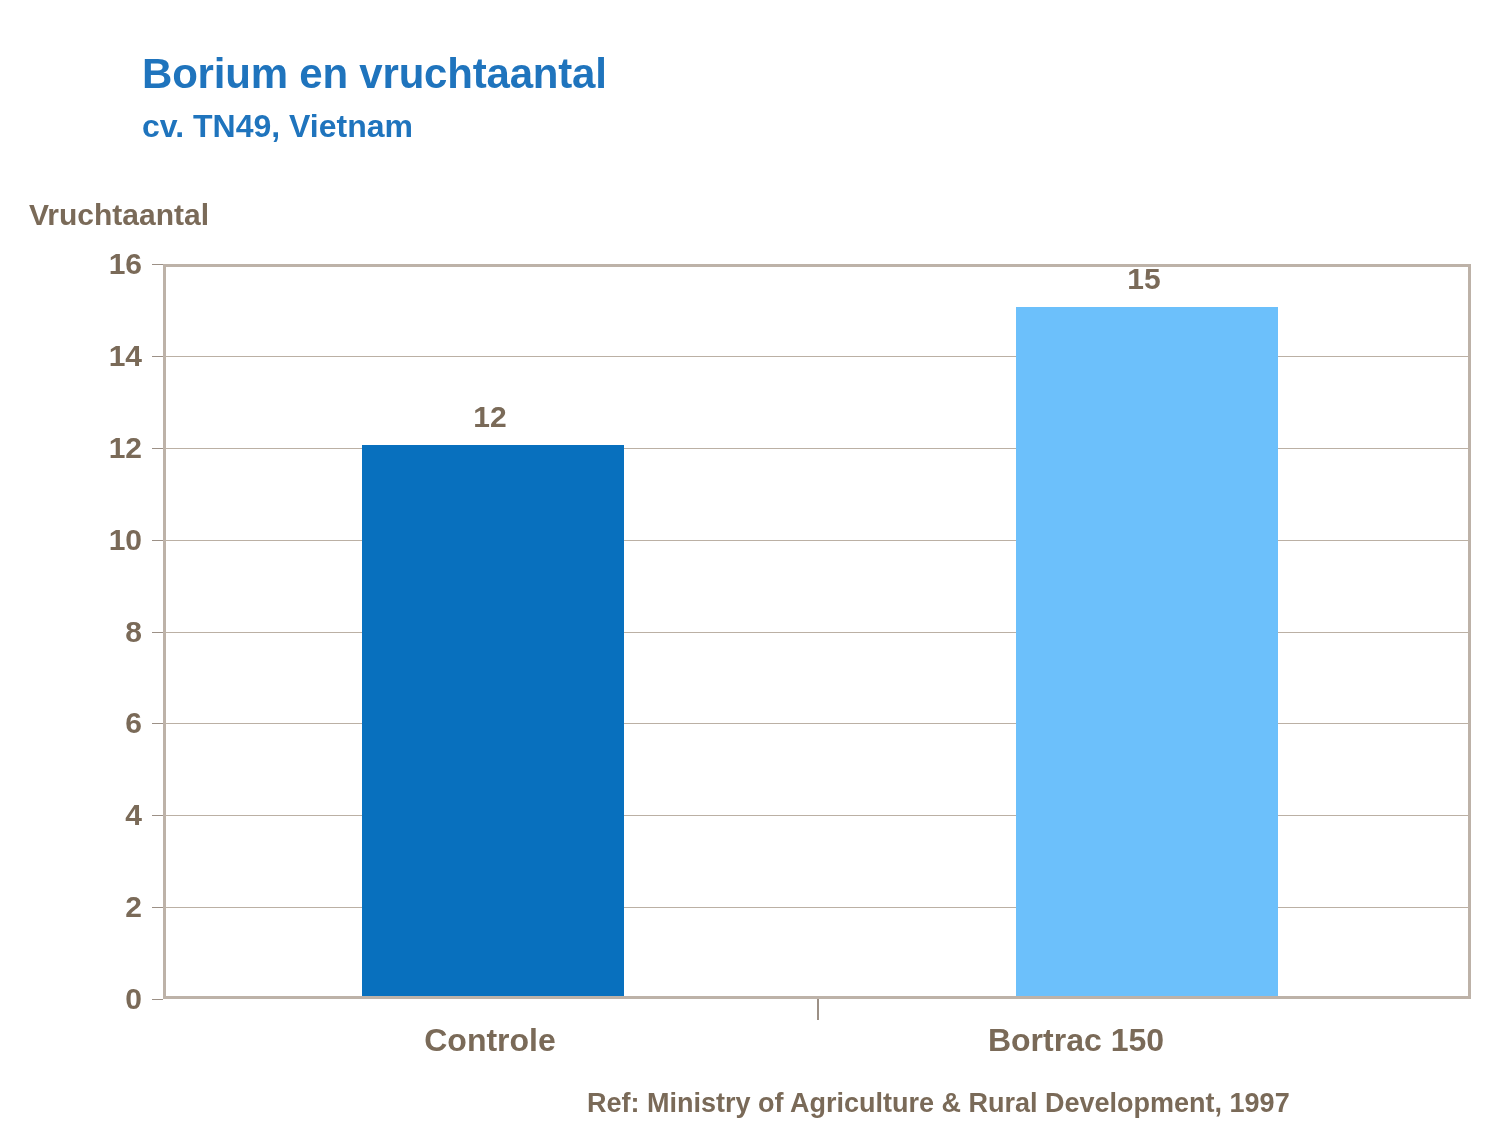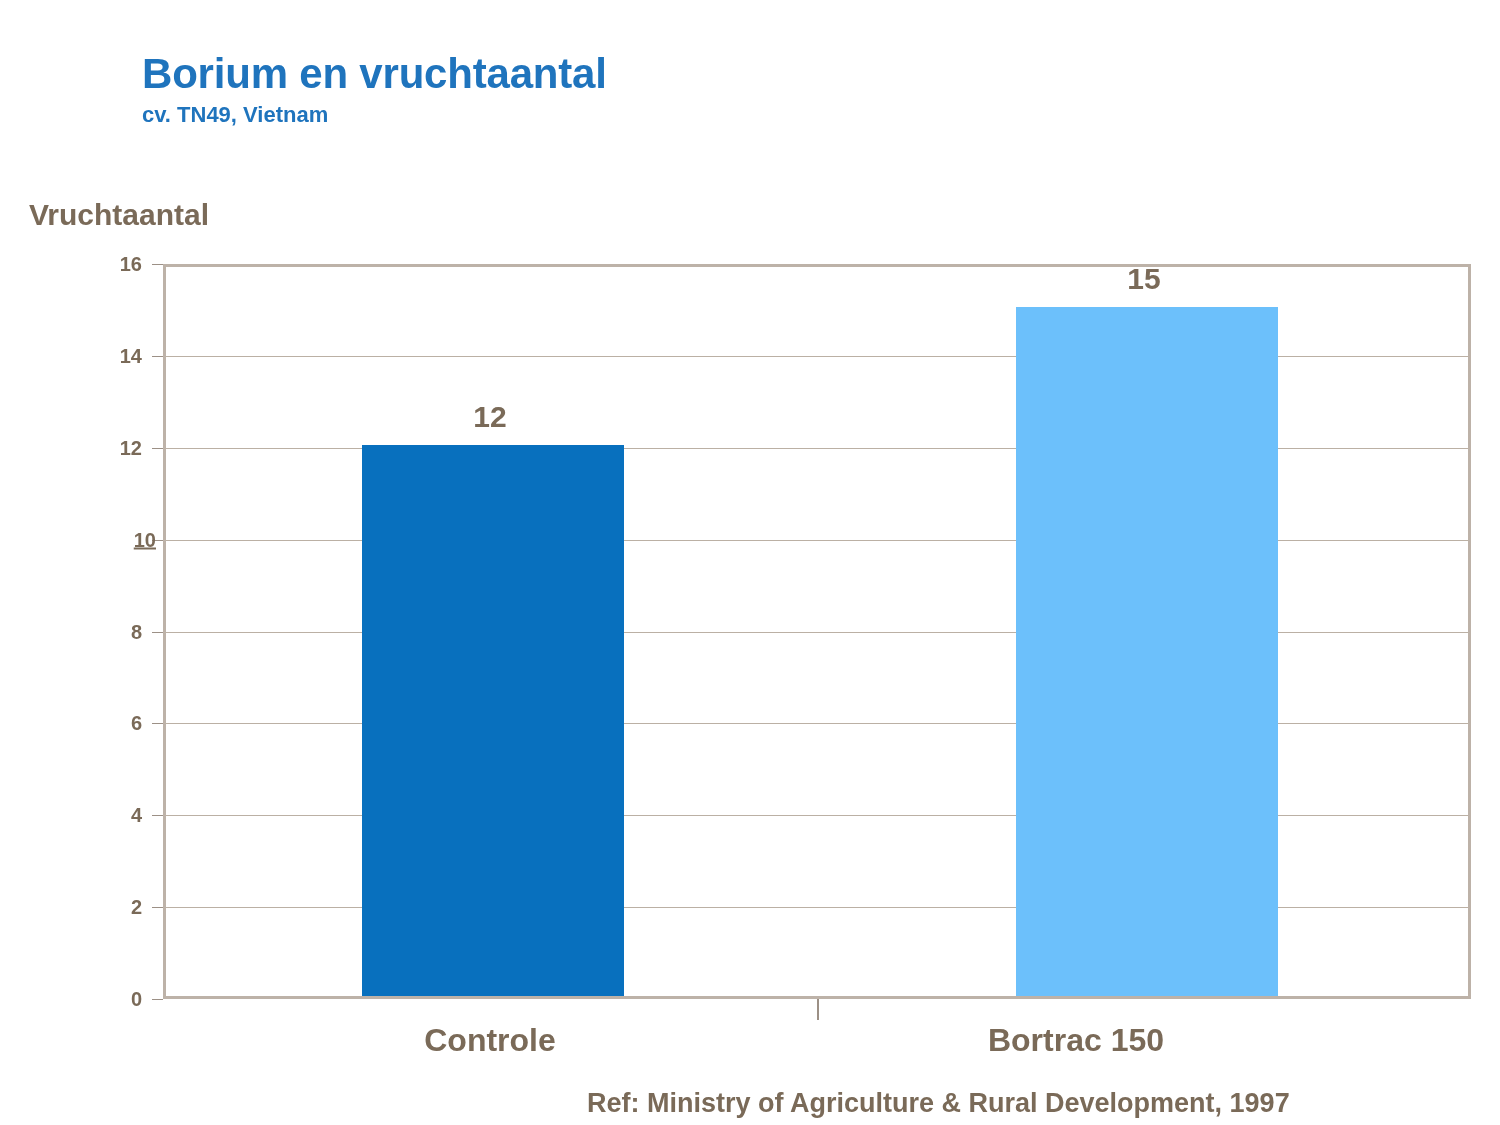--- a/index.html
+++ b/index.html
@@ -23,24 +23,24 @@
   }
   .chart-title {
     font-size: 42px;
     font-weight: bold;
     color: #1F74BD;
     line-height: 1.05;
     letter-spacing: -0.2px;
     white-space: nowrap;
   }
   .chart-subtitle {
-    font-size: 22px;
+    font-size: 32px;
     font-weight: bold;
     color: #1F74BD;
-    margin-top: 6px;
+    margin-top: 12px;
     white-space: nowrap;
   }
 
   
   .y-axis-title {
     position: absolute;
     left: 18px;
     top: 198px;
     font-size: 30px;
     font-weight: bold;
@@ -81,21 +81,21 @@
     width: 11px;
     height: 1px;
     background: #9C9086;
     left: 152px;
   }
   .ytick-label {
     position: absolute;
     right: 0;
     width: 120px;
     text-align: right;
-    font-size: 20px;
+    font-size: 30px;
     font-weight: bold;
     color: #7A6A58;
     transform: translateY(-50%);
   }
 
   
   .bar {
     position: absolute;
     bottom: 0;
   }
@@ -164,21 +164,21 @@
     </div>
 
   <div id="ytick-layer">
       <div class="ytick" style="top: 264px;"></div>
       <div class="ytick-label" style="position: absolute; left: 10px; width: 132px; top: 264px;">16</div>
       <div class="ytick" style="top: 355.875px;"></div>
       <div class="ytick-label" style="position: absolute; left: 10px; width: 132px; top: 355.875px;">14</div>
       <div class="ytick" style="top: 447.75px;"></div>
       <div class="ytick-label" style="position: absolute; left: 10px; width: 132px; top: 447.75px;">12</div>
       <div class="ytick" style="top: 539.625px;"></div>
-      <div class="ytick-label" style="position: absolute; left: 24px; width: 132px; top: 539.625px; text-decoration: underline;">10</div>
+      <div class="ytick-label" style="position: absolute; left: 10px; width: 132px; top: 539.625px;">10</div>
       <div class="ytick" style="top: 631.5px;"></div>
       <div class="ytick-label" style="position: absolute; left: 10px; width: 132px; top: 631.5px;">8</div>
       <div class="ytick" style="top: 723.375px;"></div>
       <div class="ytick-label" style="position: absolute; left: 10px; width: 132px; top: 723.375px;">6</div>
       <div class="ytick" style="top: 815.25px;"></div>
       <div class="ytick-label" style="position: absolute; left: 10px; width: 132px; top: 815.25px;">4</div>
       <div class="ytick" style="top: 907.125px;"></div>
       <div class="ytick-label" style="position: absolute; left: 10px; width: 132px; top: 907.125px;">2</div>
       <div class="ytick" style="top: 999px;"></div>
       <div class="ytick-label" style="position: absolute; left: 10px; width: 132px; top: 999px;">0</div>

